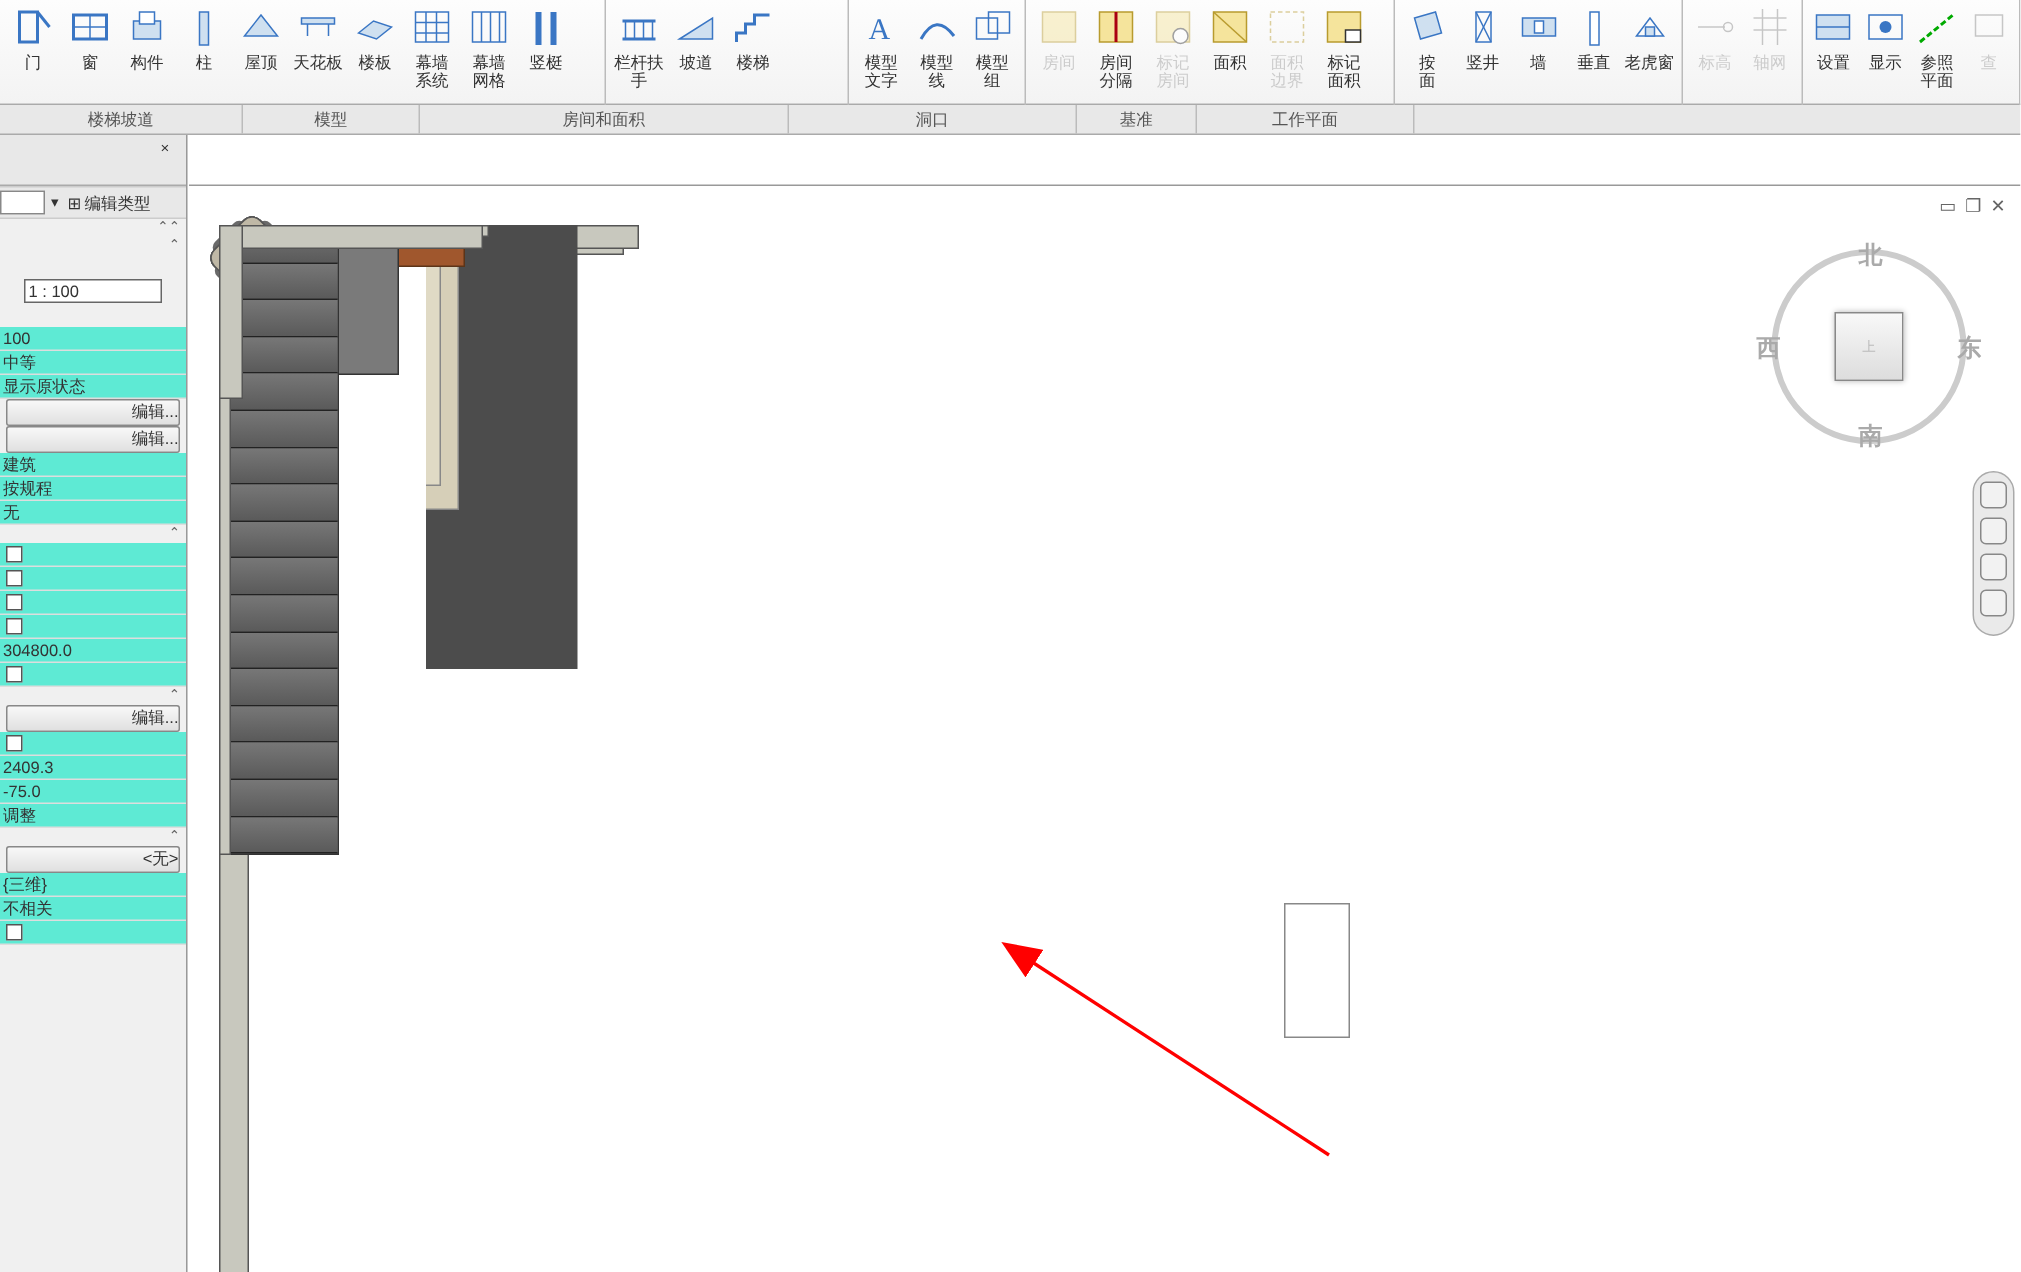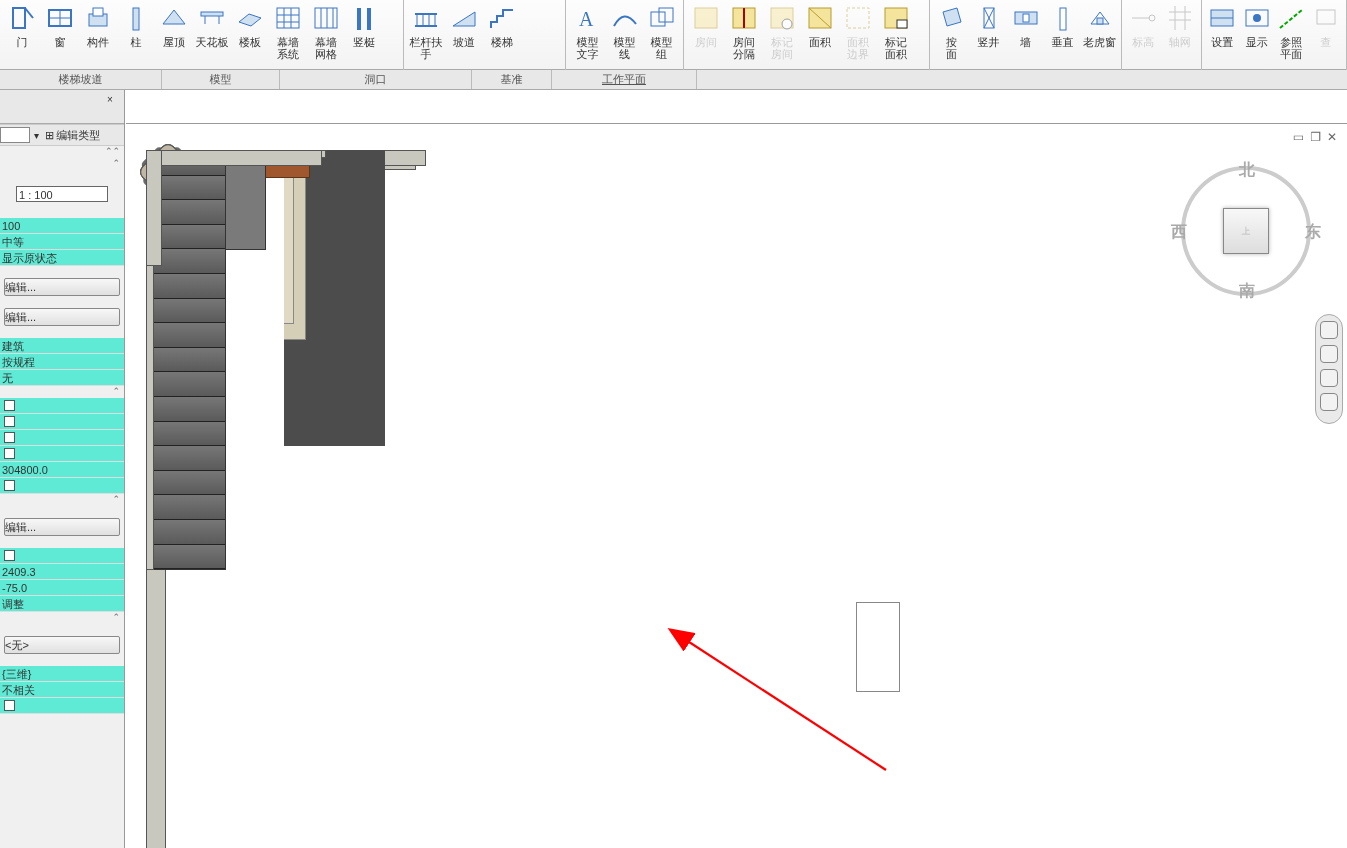--- a/index.html
+++ b/index.html
@@ -108,23 +108,23 @@
     background: #fff;
     border: 1px solid #666;
     margin: 16px;
   }
   .panel-btn {
     background: linear-gradient(#f8f8f8,#e0e0e0);
     border: 1px solid #888;
     border-radius: 2px;
     height: 18px;
     line-height: 16px;
-    text-align: left;
+    text-align: right;
     font-size: 11px;
-    margin: 12px 4px;
+    margin: 0 4px;
     cursor: pointer;
   }
   .collapse-arrows {
     text-align: right;
     font-size: 9px;
     color: #666;
     padding-right: 4px;
     height: 12px;
   }
   .edit-type {
@@ -659,23 +659,24 @@
             <rect x="6" y="6" width="18" height="14" fill="none" stroke="#888"></rect>
           </svg>
         </div>
         <div class="ribbon-label">查</div>
       </div>
     </div>
   </div>
 <div class="group-labels" id="group-labels">
     <div class="group-label" style="width: 162px;">楼梯坡道</div>
     <div class="group-label" style="width: 118px;">模型</div>
+    <div class="group-label" style="width: 246px;">房间和面积</div>
     <div class="group-label" style="width: 192px;">洞口</div>
     <div class="group-label" style="width: 80px;">基准</div>
-    <div class="group-label" style="width: 145px; text-decoration: underline;">工作平面</div>
+    <div class="group-label" style="width: 145px;">工作平面</div>
   </div>
 
 <div class="left-panel">
   <div class="panel-header">
     <span class="panel-close">×</span>
   </div>
   <div class="edit-type">
     <span class="edit-type-dd"></span>
     <span style="font-size:10px;">▾</span>
     <span style="margin-left:6px; display:flex; align-items:center; gap:2px;">

